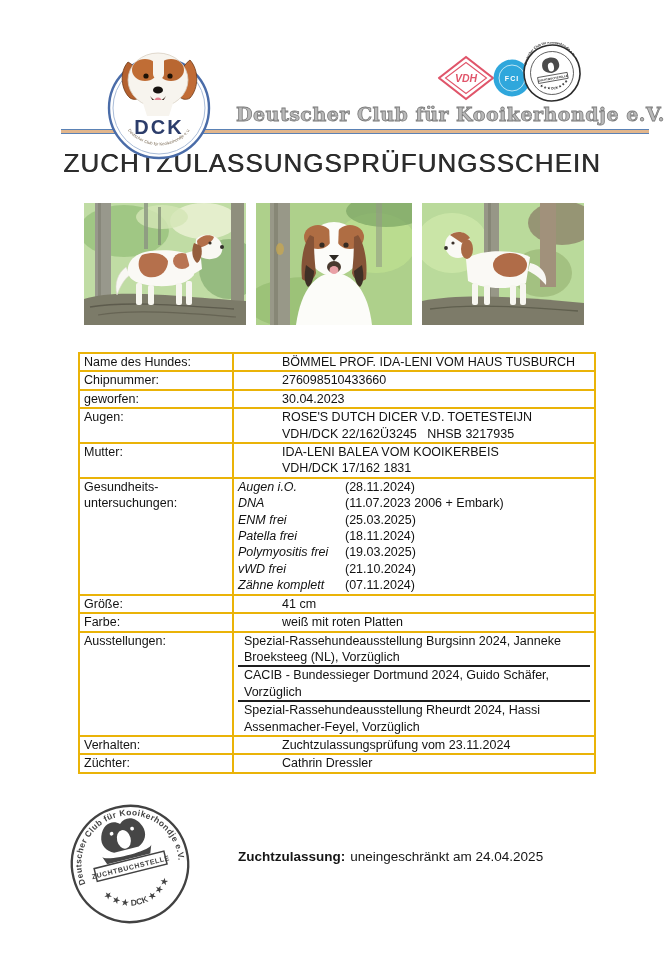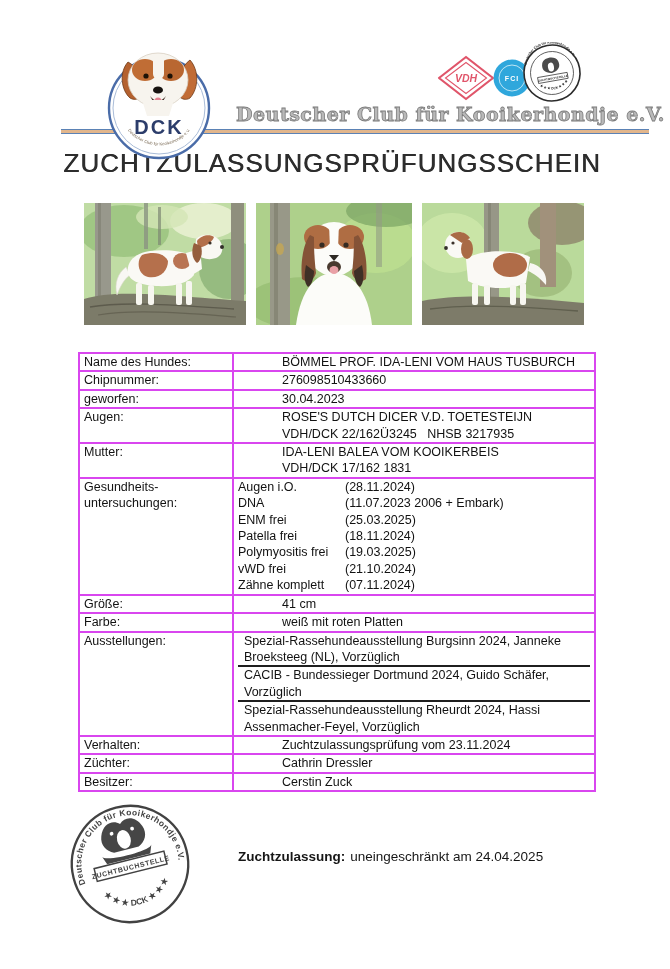--- a/index.html
+++ b/index.html
@@ -22,26 +22,26 @@
          text-shadow:0.5px 0 0 #2d2d2d;}
 
   
   .photos{position:absolute;left:84px;top:203px;display:flex;gap:10px;}
   .photos svg{display:block;}
 
   
   table.cert{position:absolute;left:78px;top:352px;width:518px;
              border-collapse:collapse;table-layout:fixed;
              font-size:12.5px;line-height:16.4px;color:#121212;}
-  table.cert td{border:2px solid #d946ef;vertical-align:top;padding:0 4px;}
+  table.cert td{border:2px solid #eab308;vertical-align:top;padding:0 4px;}
   td.lbl{width:150px;}
   td.val{padding-left:6px;}
   .vline{white-space:pre-wrap;margin-left:44px;}
   .h-row{display:flex;}
-  .h-name{width:107px;flex:none;}
+  .h-name{width:107px;flex:none;font-style:italic;}
   td.ex{padding:0;}
   .ex-entry{padding:0 6px;}
   .ex-entry + .ex-entry{border-top:2px solid #1f1f1f;}
 
   
   .stamp{position:absolute;left:56px;top:790px;}
   .zulassung{position:absolute;left:238px;top:849px;font-size:13.5px;color:#161616;}
   .zulassung .b{font-weight:bold;margin-right:5px;}
 
   svg text{font-family:"Liberation Sans",sans-serif;}
@@ -330,28 +330,20 @@
           </td>
     </tr>
     <tr>
       <td class="lbl">
             <div>Züchter:</div>
           </td>
       <td class="val">
             <div class="vline">Cathrin Dressler</div>
           </td>
     </tr>
-    <tr>
-      <td class="lbl">
-            <div>Besitzer:</div>
-          </td>
-      <td class="val">
-            <div class="vline">Cerstin Zuck</div>
-          </td>
-    </tr>
   </tbody>
     </table>
 
   <div class="stamp">
     <svg width="148" height="148" viewBox="0 0 140 140">
       <g transform="rotate(-14 70 70)" opacity="0.88">
         <circle cx="70" cy="70" r="55" fill="none" stroke="#282828" stroke-width="2.2"></circle>
         <path id="bigArcTop" d="M 37.5,102.5 A 46,46 0 1 1 102.5,102.5" fill="none"></path>
         <text font-size="8" font-weight="bold" fill="#282828" letter-spacing="0.4">
           <textPath href="#bigArcTop" startOffset="50%" text-anchor="middle">Deutscher Club für Kooikerhondje e.V.</textPath>

